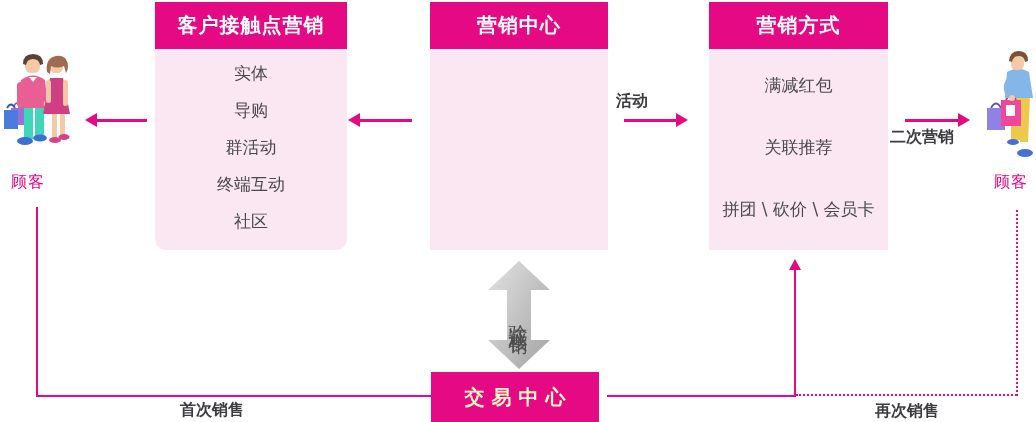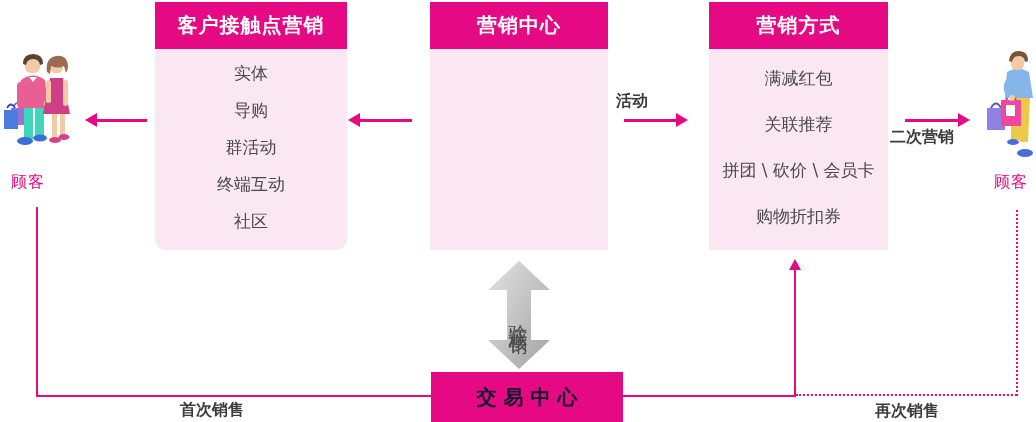--- a/index.html
+++ b/index.html
@@ -50,22 +50,22 @@
     border-left:6px solid transparent;border-right:6px solid transparent;
     border-bottom:11px solid var(--magenta);
   }
   
   .customer-label{
     position:absolute;color:var(--magenta);font-size:16px;font-weight:normal;
     white-space:nowrap;letter-spacing:1px;
   }
   
   .transaction-box{
-    position:absolute;left:431px;top:372px;width:192px;height:50px;background:var(--magenta);
-    color:#0f172a;font-size:20px;font-weight:600;display:flex;align-items:center;justify-content:center;
+    position:absolute;left:431px;top:372px;width:168px;height:50px;background:var(--magenta);
+    color:#fef9c3;font-size:20px;font-weight:600;display:flex;align-items:center;justify-content:center;
     letter-spacing:0.35em;text-indent:0.35em;
   }
   
   .verify-arrow{position:absolute;left:488px;top:261px;width:62px;height:108px;}
   .verify-text{
     position:absolute;left:498px;top:271px;width:42px;height:92px;
     writing-mode:vertical-rl;text-orientation:upright;
     color:#4d4d4d;font-size:19px;letter-spacing:4px;line-height:42px;
     display:flex;align-items:center;justify-content:center;
   }
@@ -147,21 +147,20 @@
   <div class="panel" style="left:430px;width:178px;text-align:right;">
     <div class="panel-header">营销中心</div>
   </div>
 
   <div class="panel" style="left:709px;width:179px;">
     <div class="panel-header">营销方式</div>
     <div class="panel-body">
       <div class="panel-item">满减红包</div>
       <div class="panel-item">关联推荐</div>
       <div class="panel-item">拼团 \ 砍价 \ 会员卡</div>
-      <div class="panel-item">购物折扣券</div>
     </div>
   </div>
 
   <div class="flow-arrow dir-left" style="left:85px;top:112px;width:62px;">
       <div class="shaft"></div>
     </div>
   <div class="flow-arrow dir-left" style="left:348px;top:112px;width:64px;">
       <div class="shaft"></div>
     </div>
   <div class="flow-arrow dir-right" style="left:624px;top:112px;width:64px;">

